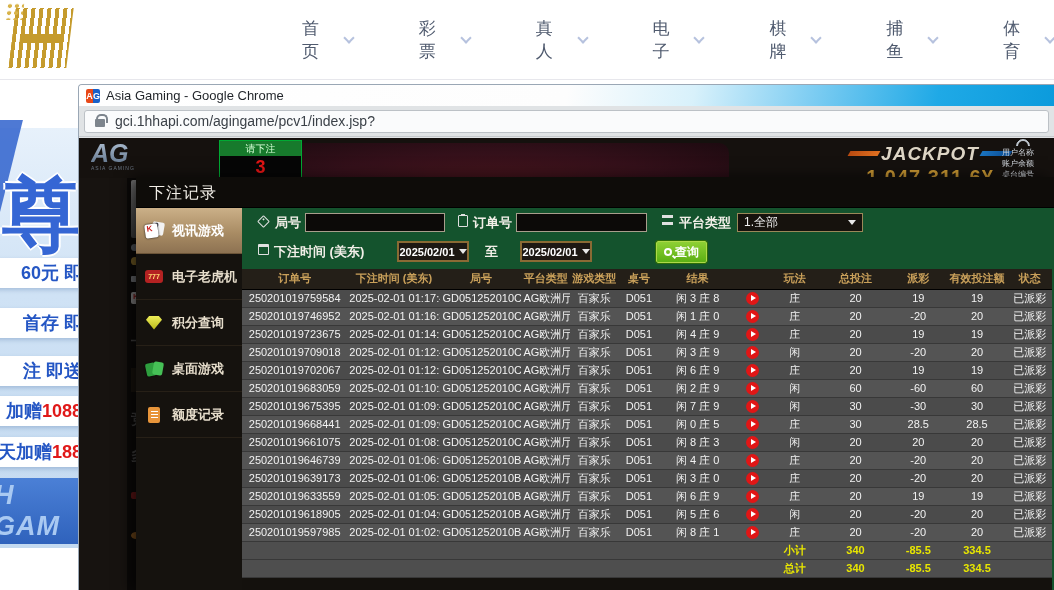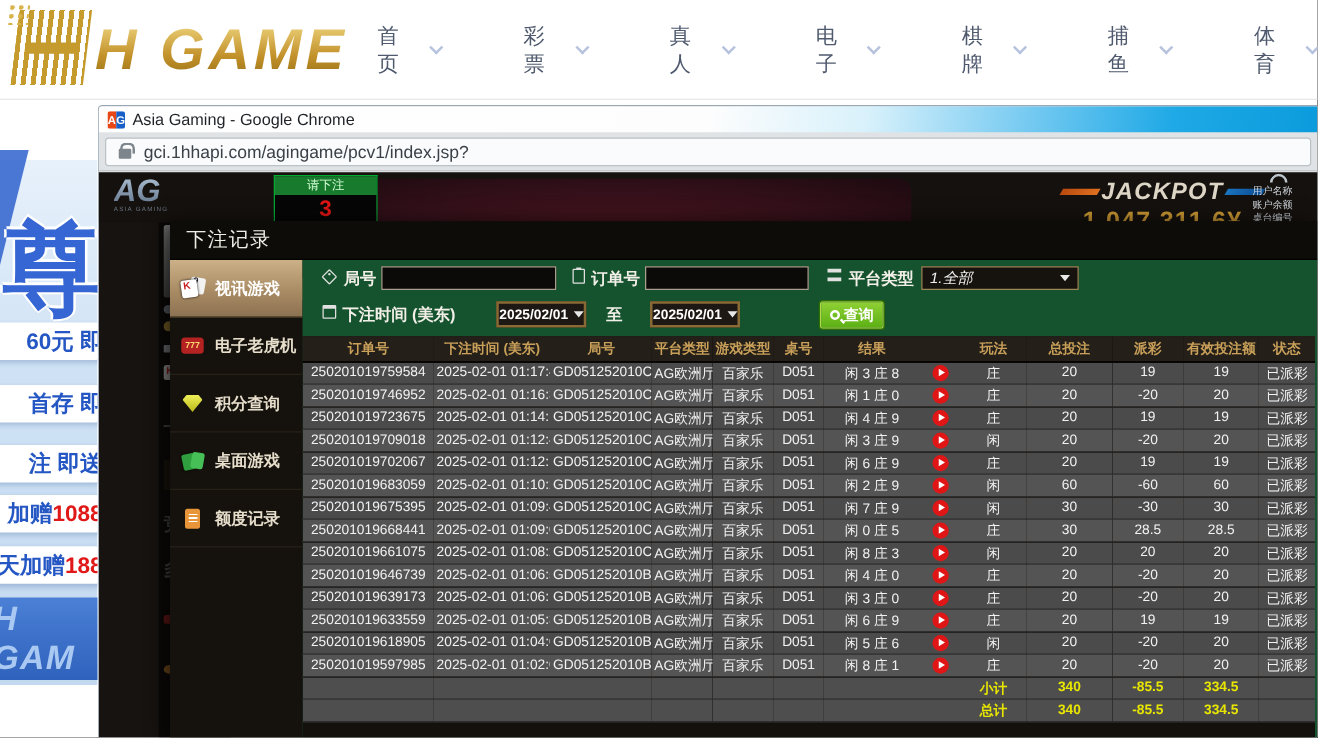--- a/index.html
+++ b/index.html
@@ -136,21 +136,21 @@
             background:repeating-linear-gradient(180deg,#fff 0 1px,rgba(0,0,0,0) 1px 3px); }
 
   .m-content { position:absolute; left:106px; top:0; right:0; bottom:0; background:#14532d; }
 
   
   .filters { position:absolute; left:0; top:0; right:0; height:61px; }
   .f-label { position:absolute; color:#f2efe8; font-size:13px; font-weight:bold; white-space:nowrap; }
   .f-input { position:absolute; height:19px; background:#0c0a08; border:1px solid #a89e8c; color:#ddd;
              font-size:11px; padding:0 4px; }
   .f-select { position:absolute; height:19px; background:#16120d; border:1px solid #9a8858; color:#f0f0f0;
-              font-size:12px; display:flex; align-items:center; justify-content:space-between; padding:0 6px; cursor:pointer;font-style:italic; }
+              font-size:12px; display:flex; align-items:center; justify-content:space-between; padding:0 6px; cursor:pointer; }
   .f-date { position:absolute; height:21px; background:#1d1813; border:2px solid #8a6a34; color:#fff; font-weight:bold;
             font-size:11px; display:flex; align-items:center; gap:4px; justify-content:center; cursor:pointer; }
   .caret { width:0; height:0; border-left:4px solid rgba(0,0,0,0); border-right:4px solid rgba(0,0,0,0);
            border-top:5px solid #e8e8e8; }
   .search-btn { position:absolute; height:22px; display:flex; align-items:center; gap:3px; padding:0 7px;
             background:linear-gradient(180deg,#8ed034 0%,#5cb014 100%); border:1px solid #aed84a; outline:1px solid #2d6e06;
             color:#fff; font-size:12px; font-weight:bold; cursor:pointer; border-radius:2px; }
   .mag-icon { width:8px; height:8px; border:2px solid #fff; border-radius:50%; position:relative; flex:0 0 auto; }
   .mag-icon:after { content:""; position:absolute; left:6px; top:6px; width:4px; height:2px; background:#fff; transform:rotate(45deg); }
   .tag-icon { position:absolute; width:9px; height:9px; border:1px solid #e0e0e0; transform:rotate(45deg); border-radius:1px; }
@@ -177,21 +177,20 @@
   .play-icon:after { content:""; position:absolute; left:5px; top:3.5px; border-left:5px solid #fff;
                border-top:3px solid rgba(0,0,0,0); border-bottom:3px solid rgba(0,0,0,0); }
   tr.summary td { background:#4e4e4e; color:#e8e600; font-weight:bold; }
 </style>
 </head>
 <body>
 
 <div class="site-header">
   <div class="logo">
     <span class="logo-bars"></span>
-    <span class="logo-text">H GAME</span>
   </div>
   <div class="nav" id="site-nav">
       <div class="nav-item">
         <span>首页</span>
         <span class="chev"></span>
       </div>
       <div class="nav-item">
         <span>彩票</span>
         <span class="chev"></span>
       </div>

